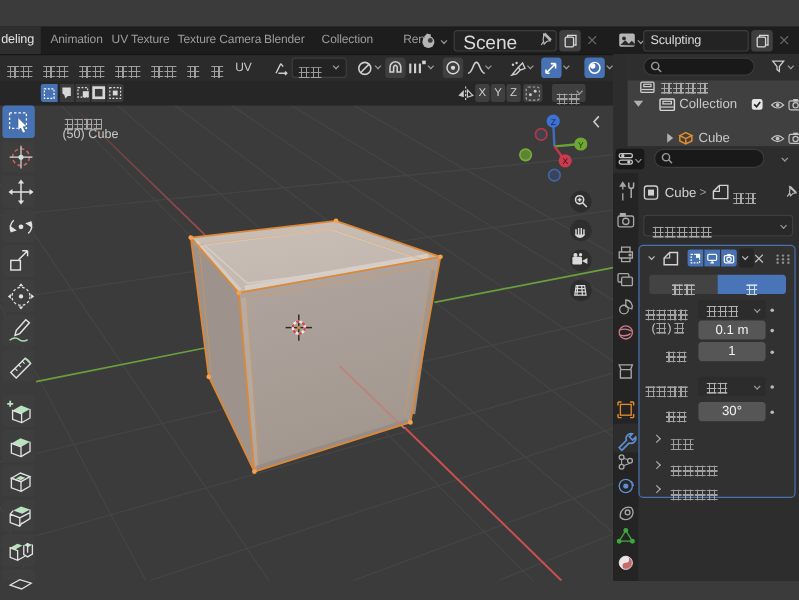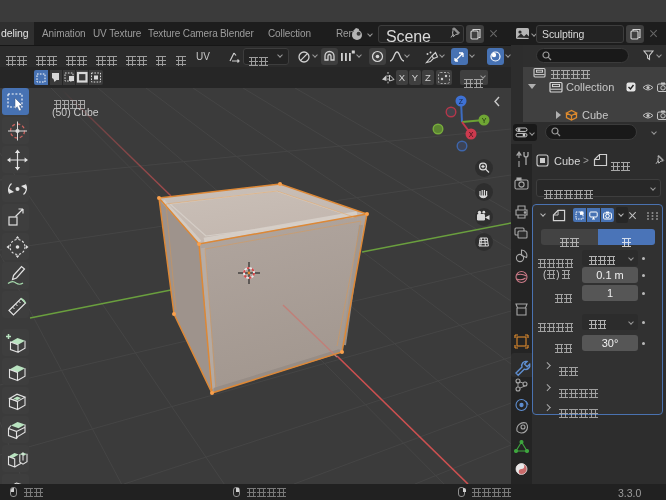--- a/index.html
+++ b/index.html
@@ -633,28 +633,13 @@
    <i class="cr" style="left:12px;top:158px"></i>
    <span style="position:absolute;left:26px;top:156px;color:#c6c6c6"><span class="z s"></span><span class="z s"></span></span>
    <i class="cr" style="left:12px;top:180px"></i>
    <span style="position:absolute;left:26px;top:178px;color:#c6c6c6"><span class="z s"></span><span class="z s"></span><span class="z s"></span><span class="z s"></span></span>
    <i class="cr" style="left:12px;top:200px"></i>
    <span style="position:absolute;left:26px;top:198px;color:#c6c6c6"><span class="z s"></span><span class="z s"></span><span class="z s"></span><span class="z s"></span></span>
   </div>
  </div>
 </div>
 
-<div class="abs" id="status">
- <div class="mouse" style="left:10px;top:3px">
-        <i></i>
-      </div>
- <div style="position:absolute;left:24px;top:3px;color:#9a9a9a"><span class="z s"></span><span class="z s"></span></div>
- <div class="mouse" style="left:233px;top:3px">
-        <i style="left:2px;border-radius:0"></i>
-      </div>
- <div style="position:absolute;left:247px;top:3px"><span class="z s"></span><span class="z s"></span><span class="z s"></span><span class="z s"></span></div>
- <div class="mouse" style="left:458px;top:3px">
-        <i style="left:4px;border-radius:0 2px 0 0"></i>
-      </div>
- <div style="position:absolute;left:472px;top:3px"><span class="z s"></span><span class="z s"></span><span class="z s"></span><span class="z s"></span></div>
- <div style="position:absolute;left:618px;top:3px;font-size:10.5px;color:#9c9c9c">3.3.0</div>
 </div>
-</div>
 
 </body></html>

